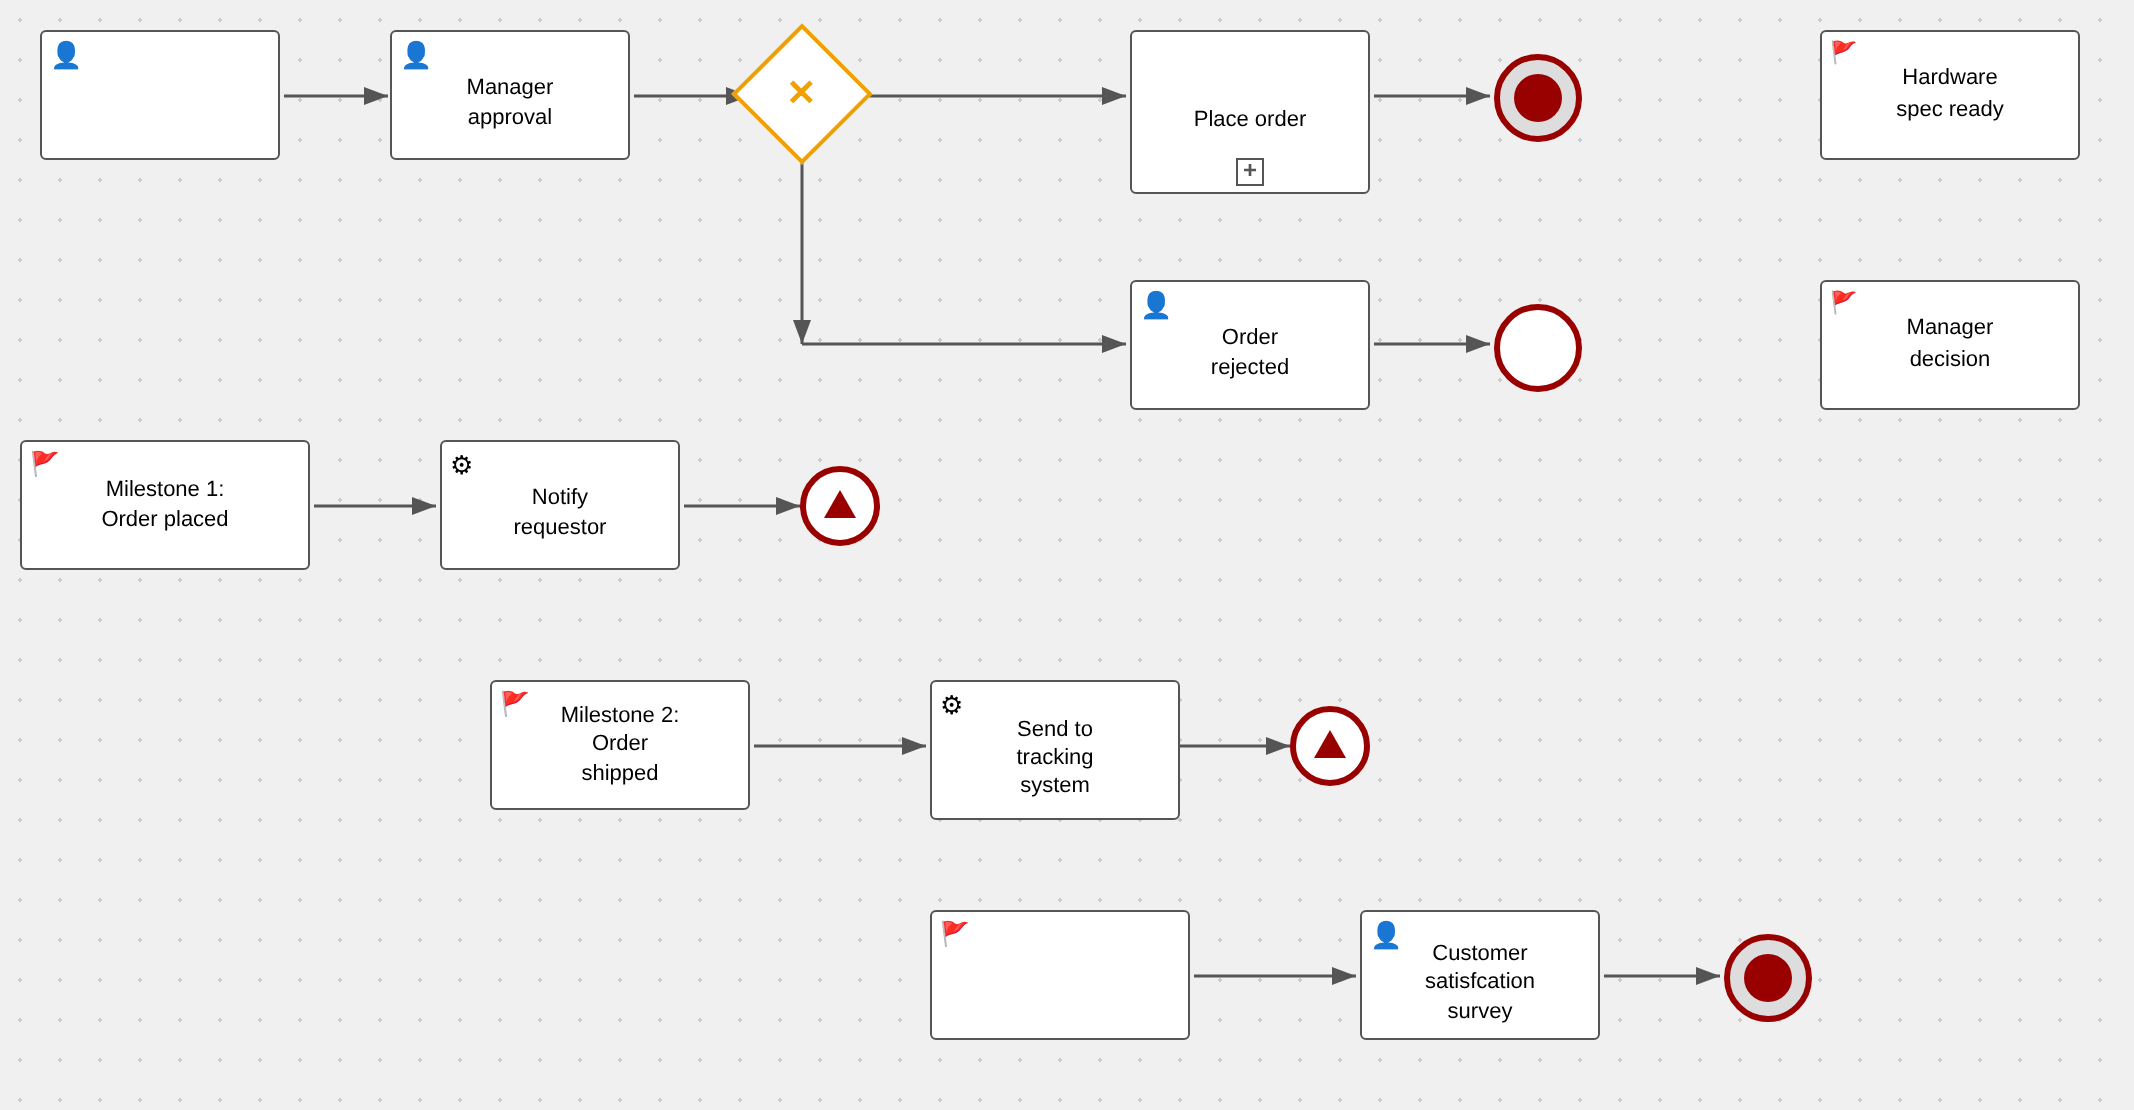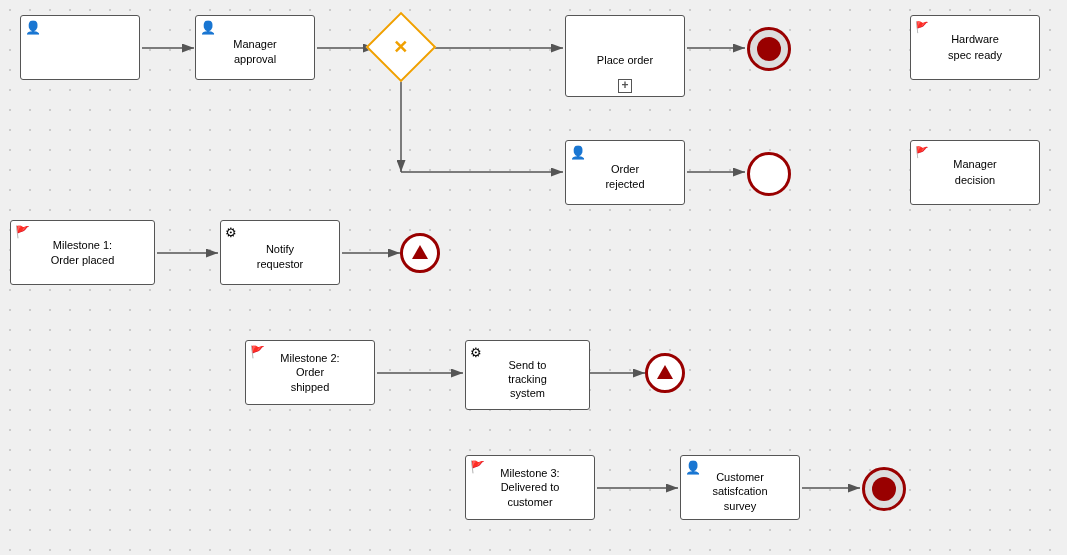--- a/index.html
+++ b/index.html
@@ -262,21 +262,20 @@
     <span class="task-icon">⚙</span>
     <span class="task-label">Send to<br>tracking<br>system</span>
   </div>
 
   <div class="triangle-event" style="left:645px;top:353px;">
     <div class="tri"></div>
   </div>
 
   <div class="bpmn-milestone" style="left:465px;top:455px;width:130px;height:65px;">
     <span class="flag-icon">🚩</span>
-    <span>Milestone 3:<br>Delivered to<br>customer</span>
   </div>
 
   <div class="bpmn-task" style="left:680px;top:455px;width:120px;height:65px;">
     <span class="task-icon">👤</span>
     <span class="task-label">Customer<br>satisfcation<br>survey</span>
   </div>
 
   <div class="bpmn-end-event" style="left:862px;top:467px;width:44px;height:44px;background:#ddd;"></div>
   <div style="position:absolute;left:872px;top:477px;width:24px;height:24px;border-radius:50%;background:#990000;"></div>
 

